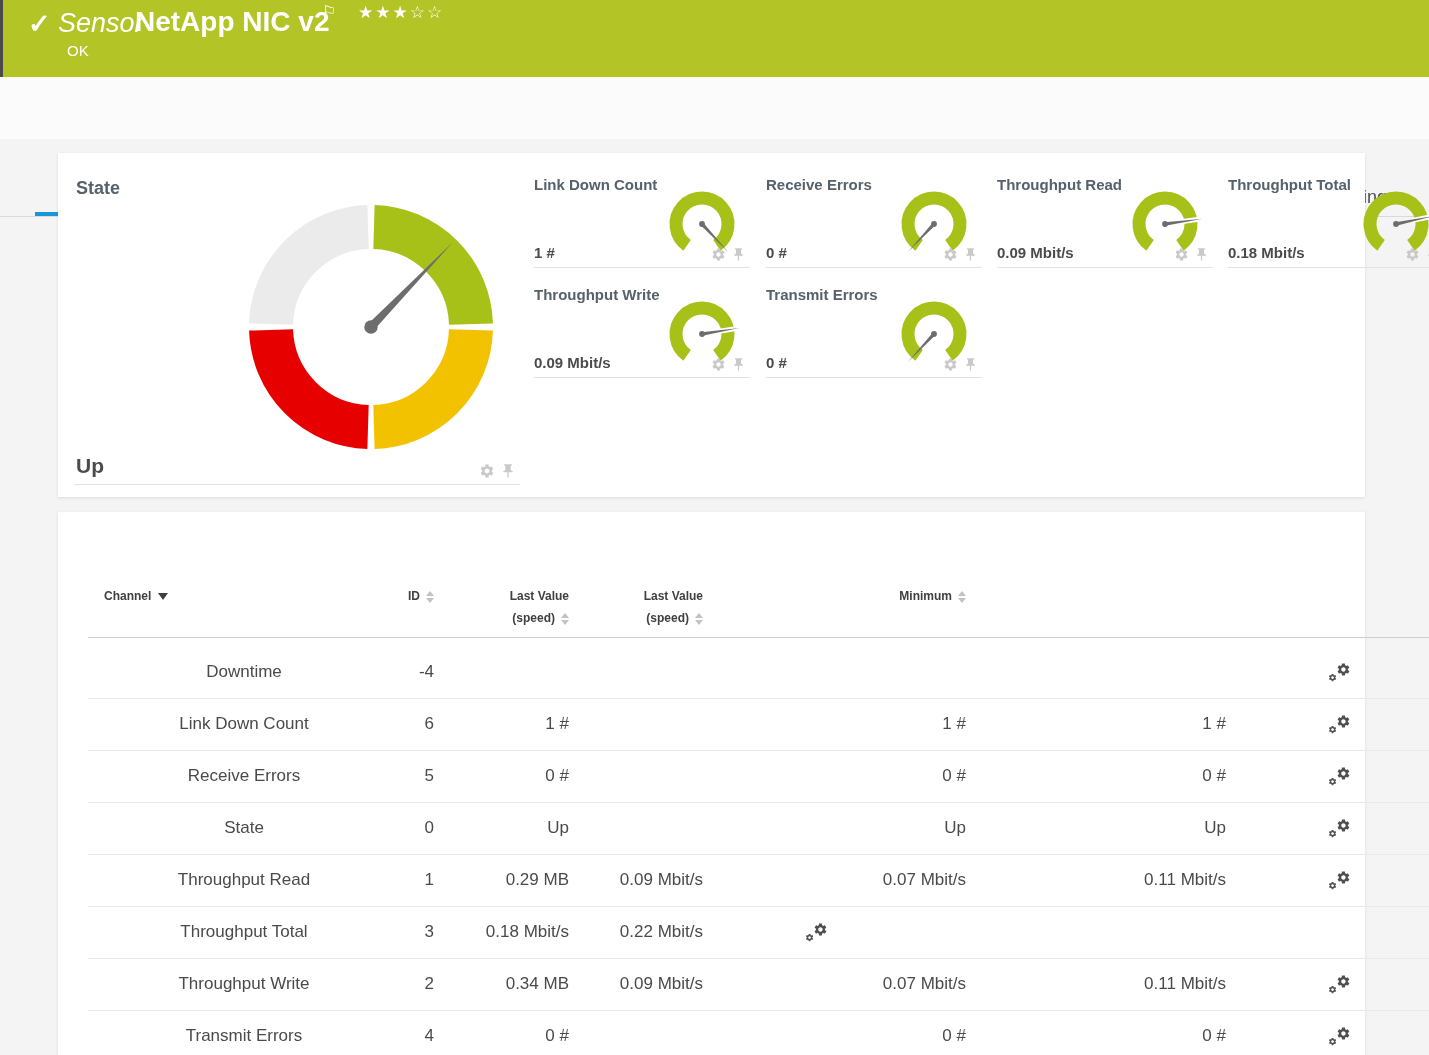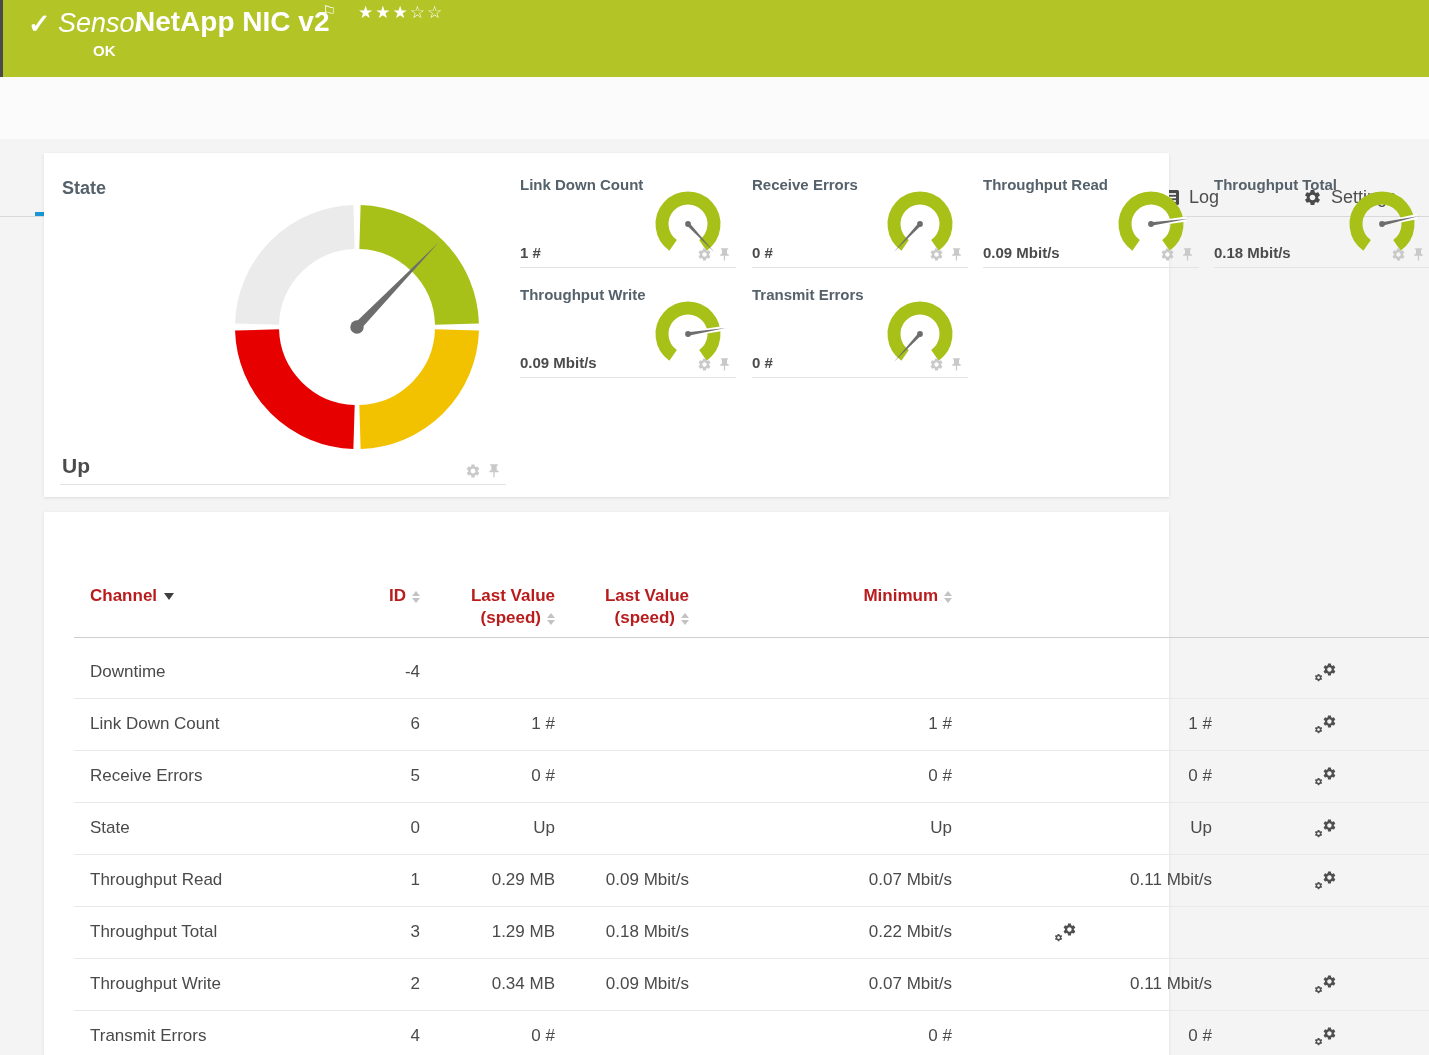--- a/index.html
+++ b/index.html
@@ -7,62 +7,62 @@
   .page{position:relative;width:1429px;height:1055px;}
 
   
   .banner{position:absolute;left:0;top:0;width:100%;height:77px;background:#b2c426;color:#fff;}
   .banner .edge{position:absolute;left:0;top:0;width:3px;height:77px;background:#4a4a4a;}
   .banner .check{position:absolute;left:28px;top:8px;font-size:27px;font-weight:bold;}
   .banner .kind{position:absolute;left:58px;top:8px;font-size:27px;font-style:italic;}
   .banner .title{position:absolute;left:135px;top:6px;font-size:28px;font-weight:bold;}
   .banner .flag{position:absolute;left:322px;top:2px;font-size:16px;}
   .banner .stars{position:absolute;left:358px;top:2px;font-size:17px;letter-spacing:2px;}
-  .banner .status{position:absolute;left:93px;top:42px;font-size:15px;font-weight:bold;}
+  .banner .status{position:absolute;left:67px;top:42px;font-size:15px;font-weight:normal;}
 
   
   .tabzone{position:absolute;left:0;top:77px;width:100%;height:62px;background:#fbfbfb;}
   .tabline{position:absolute;left:0;top:139px;width:100%;height:1px;background:#d9d9d9;}
   .tab{position:absolute;top:105px;height:30px;display:flex;align-items:center;gap:9px;
        font-size:18px;color:#4e4e4e;cursor:pointer;white-space:nowrap;}
   .tab .ticon{display:inline-flex;align-items:center;}
   .tab .tstrong{font-weight:bold;color:#3c3c3c;}
   .underline{position:absolute;left:35px;top:135px;width:197px;height:4px;background:#1b96d4;}
 
   
-  .card{position:absolute;left:44px;width:1125px;background:#fff;box-shadow:0 1px 3px rgba(0,0,0,0.10);}
+  .card{position:absolute;left:58px;width:1307px;background:#fff;box-shadow:0 1px 3px rgba(0,0,0,0.10);}
   #card-gauges{top:153px;height:344px;}
   #card-table{top:512px;height:543px;}
 
   
   .state-panel{position:absolute;left:16px;top:17px;width:446px;height:314px;border-bottom:1px solid #e3e3e3;}
   .state-title{position:absolute;left:2px;top:8px;font-size:18px;font-weight:bold;color:#55616b;}
   .state-svg{position:absolute;left:172px;top:32px;width:250px;height:250px;}
   .state-value{position:absolute;left:2px;bottom:6px;font-size:21px;font-weight:bold;color:#4b4b4b;}
   .gactions{position:absolute;right:4px;bottom:5px;display:flex;gap:5px;align-items:center;}
 
   
   .gpanel{position:absolute;width:216px;height:97px;border-bottom:1px solid #e3e3e3;}
   .gtitle{position:absolute;left:0;top:6px;font-size:15px;font-weight:bold;color:#55616b;white-space:nowrap;}
   .gsvg{position:absolute;left:127px;top:20px;width:82px;height:74px;}
   .gvalue{position:absolute;left:0;bottom:6px;font-size:15px;font-weight:bold;color:#4b4b4b;}
 
   
   .tbl{position:absolute;left:30px;top:73px;width:1357px;}
   .thead{display:grid;grid-template-columns:296px 50px 135px 134px 263px 260px 1fr;
          border-bottom:1px solid #cfcfcf;padding-bottom:8px;min-height:44px;}
-  .thead .hc{font-size:17px;font-weight:bold;color:#b91c1c;text-align:right;line-height:22px;}
+  .thead .hc{font-size:12px;font-weight:bold;color:#404040;text-align:right;line-height:22px;}
   .thead .hc.left{text-align:left;padding-left:16px;}
   .hl{white-space:nowrap;}
   .rows{margin-top:9px;}
   .trow{display:grid;grid-template-columns:296px 50px 135px 134px 263px 260px 1fr;
         height:51px;line-height:50px;border-bottom:1px solid #e9e9e9;
         font-size:17px;color:#4a4a4a;}
   .trow .c{text-align:right;white-space:nowrap;}
-  .trow .c.left{text-align:left;padding-left:16px;}
+  .trow .c.left{text-align:center;padding-left:16px;}
   .trow .gearcell{padding-left:102px;display:flex;align-items:center;}
 
   
   .sorts{display:inline-block;vertical-align:middle;margin-left:6px;}
   .sorts i{display:block;width:0;height:0;border-left:4px solid transparent;border-right:4px solid transparent;}
   .sorts .up{border-bottom:5px solid #c3c3c3;margin-bottom:2px;}
   .sorts .dn{border-top:5px solid #c3c3c3;}
   .sortdesc{display:inline-block;vertical-align:middle;margin-left:7px;width:0;height:0;
             border-left:5px solid transparent;border-right:5px solid transparent;border-top:7px solid #3f3f3f;}
   .iconbtn{cursor:pointer;display:inline-flex;}
@@ -423,21 +423,20 @@
   <g transform="translate(0,11) scale(0.38)">
                     <path d="M19.14 12.94c.04-.3.06-.61.06-.94 0-.32-.02-.64-.07-.94l2.03-1.58c.18-.14.23-.41.12-.61l-1.92-3.32c-.12-.22-.37-.29-.59-.22l-2.39.96c-.5-.38-1.03-.7-1.62-.94l-.36-2.54c-.04-.24-.24-.41-.48-.41h-3.84c-.24 0-.43.17-.47.41l-.36 2.54c-.59.24-1.13.57-1.62.94l-2.39-.96c-.22-.08-.47 0-.59.22L2.74 8.87c-.12.21-.08.47.12.61l2.03 1.58c-.05.3-.09.63-.09.94s.02.64.07.94l-2.03 1.58c-.18.14-.23.41-.12.61l1.92 3.32c.12.22.37.29.59.22l2.39-.96c.5.38 1.03.7 1.62.94l.36 2.54c.05.24.24.41.48.41h3.84c.24 0 .44-.17.47-.41l.36-2.54c.59-.24 1.13-.56 1.62-.94l2.39.96c.22.08.47 0 .59-.22l1.92-3.32c.12-.22.07-.47-.12-.61l-2.01-1.58zM12 15.6c-1.98 0-3.6-1.62-3.6-3.6s1.62-3.6 3.6-3.6 3.6 1.62 3.6 3.6-1.62 3.6-3.6 3.6z" fill="#4f4f4f"></path>
                   </g>
                 </svg>
               </span>
             </div>
           </div>
           <div class="trow">
             <div class="c left">Throughput Total</div>
        <div class="c">3</div>
-       <div class="c">1.29 MB</div>
        <div class="c">0.18 Mbit/s</div>
        <div class="c">0.22 Mbit/s</div>
        <div class="gearcell">
               <span class="iconbtn">
                 <svg width="24" height="22" viewBox="0 0 24 22">
   <g transform="translate(8,0) scale(0.62)">
                     <path d="M19.14 12.94c.04-.3.06-.61.06-.94 0-.32-.02-.64-.07-.94l2.03-1.58c.18-.14.23-.41.12-.61l-1.92-3.32c-.12-.22-.37-.29-.59-.22l-2.39.96c-.5-.38-1.03-.7-1.62-.94l-.36-2.54c-.04-.24-.24-.41-.48-.41h-3.84c-.24 0-.43.17-.47.41l-.36 2.54c-.59.24-1.13.57-1.62.94l-2.39-.96c-.22-.08-.47 0-.59.22L2.74 8.87c-.12.21-.08.47.12.61l2.03 1.58c-.05.3-.09.63-.09.94s.02.64.07.94l-2.03 1.58c-.18.14-.23.41-.12.61l1.92 3.32c.12.22.37.29.59.22l2.39-.96c.5.38 1.03.7 1.62.94l.36 2.54c.05.24.24.41.48.41h3.84c.24 0 .44-.17.47-.41l.36-2.54c.59-.24 1.13-.56 1.62-.94l2.39.96c.22.08.47 0 .59-.22l1.92-3.32c.12-.22.07-.47-.12-.61l-2.01-1.58zM12 15.6c-1.98 0-3.6-1.62-3.6-3.6s1.62-3.6 3.6-3.6 3.6 1.62 3.6 3.6-1.62 3.6-3.6 3.6z" fill="#4f4f4f"></path>
                   </g>
   <g transform="translate(0,11) scale(0.38)">
                     <path d="M19.14 12.94c.04-.3.06-.61.06-.94 0-.32-.02-.64-.07-.94l2.03-1.58c.18-.14.23-.41.12-.61l-1.92-3.32c-.12-.22-.37-.29-.59-.22l-2.39.96c-.5-.38-1.03-.7-1.62-.94l-.36-2.54c-.04-.24-.24-.41-.48-.41h-3.84c-.24 0-.43.17-.47.41l-.36 2.54c-.59.24-1.13.57-1.62.94l-2.39-.96c-.22-.08-.47 0-.59.22L2.74 8.87c-.12.21-.08.47.12.61l2.03 1.58c-.05.3-.09.63-.09.94s.02.64.07.94l-2.03 1.58c-.18.14-.23.41-.12.61l1.92 3.32c.12.22.37.29.59.22l2.39-.96c.5.38 1.03.7 1.62.94l.36 2.54c.05.24.24.41.48.41h3.84c.24 0 .44-.17.47-.41l.36-2.54c.59-.24 1.13-.56 1.62-.94l2.39.96c.22.08.47 0 .59-.22l1.92-3.32c.12-.22.07-.47-.12-.61l-2.01-1.58zM12 15.6c-1.98 0-3.6-1.62-3.6-3.6s1.62-3.6 3.6-3.6 3.6 1.62 3.6 3.6-1.62 3.6-3.6 3.6z" fill="#4f4f4f"></path>

